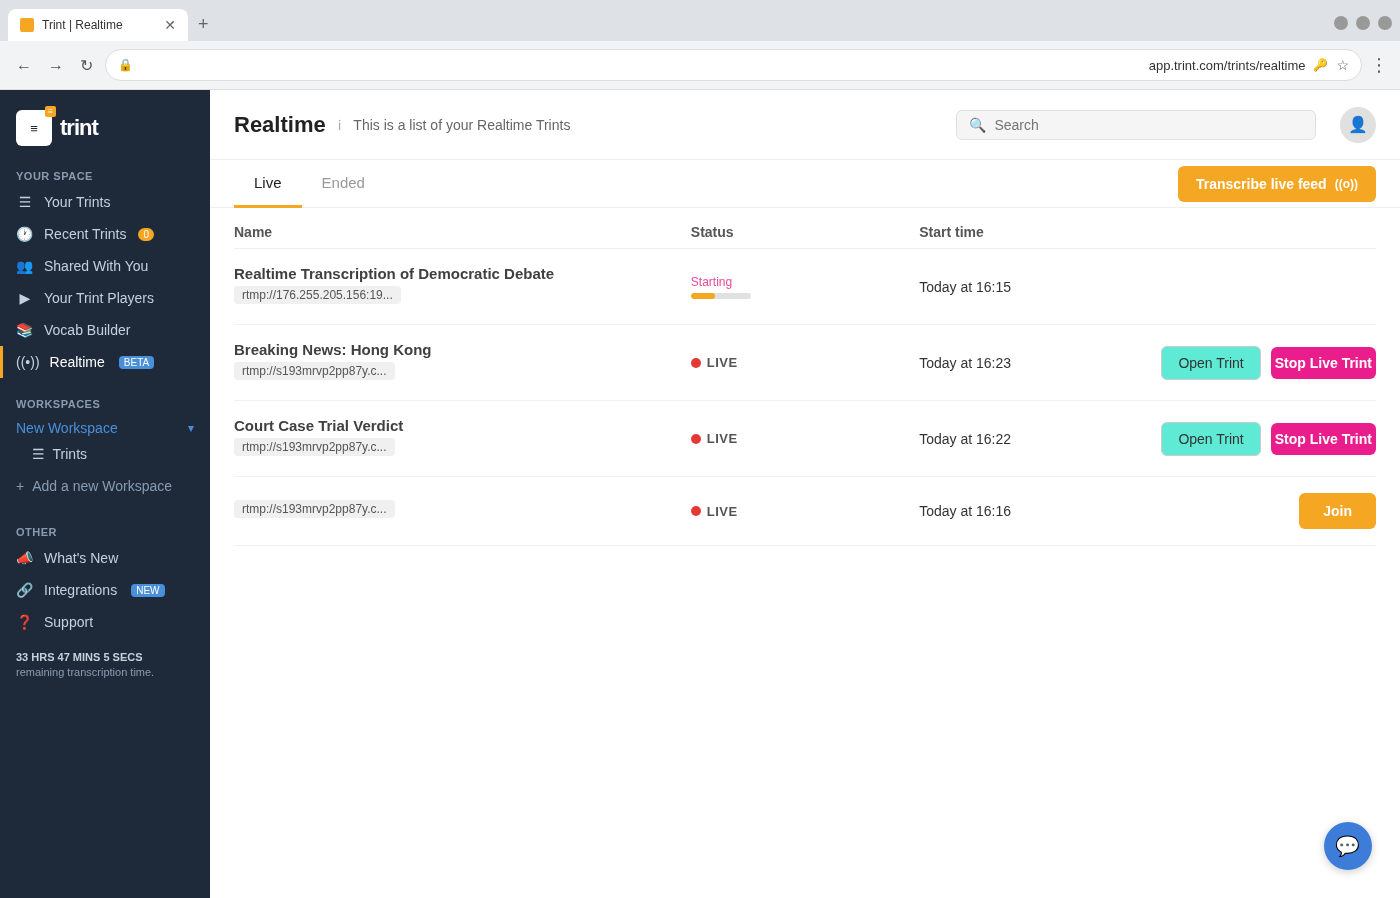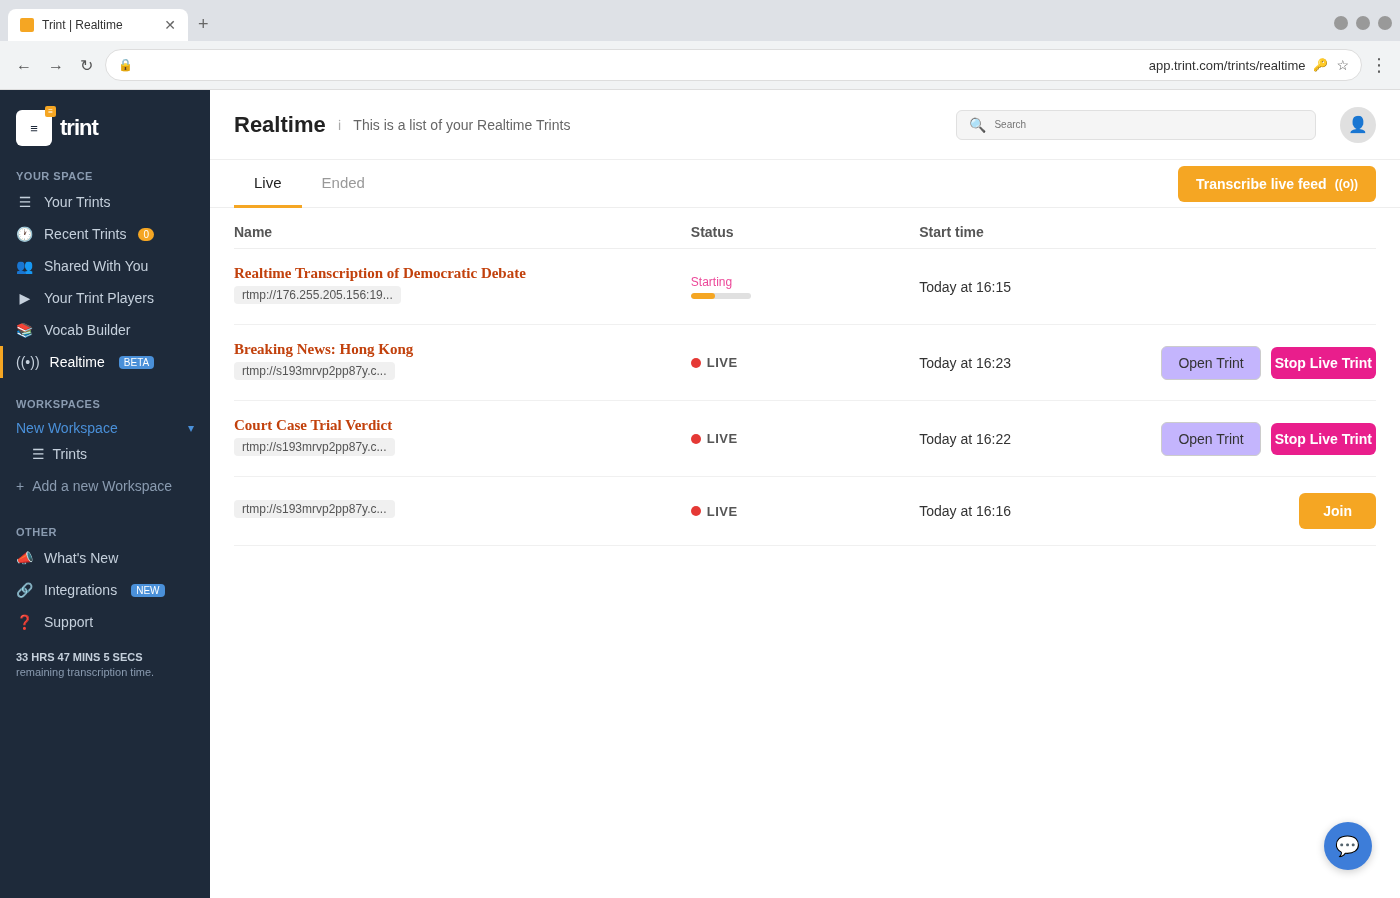--- a/index.html
+++ b/index.html
@@ -115,21 +115,21 @@
       display: flex; align-items: center; padding: 0 24px; height: 70px; border-bottom: 1px solid #eee; gap: 12px;
     }
     .page-title { font-size: 22px; font-weight: 700; color: #222; }
     .info-icon { color: #aaa; font-size: 14px; cursor: pointer; }
     .header-desc { font-size: 14px; color: #666; }
     .header-search {
       margin-left: auto; display: flex; align-items: center; background: #f5f5f5;
       border: 1px solid #e0e0e0; border-radius: 6px; padding: 6px 12px; gap: 8px; width: 360px;
     }
     .search-icon { color: #999; font-size: 14px; }
-    .search-input { border: none; background: transparent; font-size: 10px; flex: 1; outline: none; color: #b91c1c; }
+    .search-input { border: none; background: transparent; font-size: 14px; flex: 1; outline: none; color: #b91c1c; }
     .header-avatar {
       width: 36px; height: 36px; background: #e0e0e0; border-radius: 50%; display: flex; align-items: center; justify-content: center;
       color: #666; font-size: 16px; cursor: pointer; margin-left: 12px;
     }
 
     .main-content { flex: 1; padding: 0; overflow-y: auto; }
 
     .tabs-row {
       display: flex; align-items: center; padding: 0 24px; border-bottom: 1px solid #eee;
       justify-content: space-between;
@@ -151,40 +151,40 @@
     .table-header {
       display: grid; grid-template-columns: 2fr 1fr 1fr 1fr; gap: 0;
       padding: 16px 0 8px; border-bottom: 1px solid #eee;
     }
     .col-header { font-size: 14px; font-weight: 600; color: #555; }
 
     .table-row {
       display: grid; grid-template-columns: 2fr 1fr 1fr 1fr; gap: 0;
       padding: 16px 0; border-bottom: 1px solid #f0f0f0; align-items: center;
     }
-    .row-name-main { font-size: 15px; font-weight: 600; color: #c2410c; margin-bottom: 4px; font-family: Liberation Serif, serif; }
+    .row-name-main { font-size: 15px; font-weight: 600; color: #404040; margin-bottom: 4px; }
     .row-url {
       display: inline-block; font-size: 12px; color: #555; background: #f0f0f0;
       padding: 2px 8px; border-radius: 4px; max-width: 220px; overflow: hidden; text-overflow: ellipsis; white-space: nowrap;
     }
 
     .status-starting { display: flex; flex-direction: column; gap: 4px; }
     .status-starting-text { font-size: 12px; color: #ec4899; }
     .progress-bar-wrap { width: 60px; height: 6px; background: #e0e0e0; border-radius: 3px; overflow: hidden; }
     .progress-bar-fill { height: 100%; background: #f5a623; border-radius: 3px; }
 
     .status-live { display: flex; align-items: center; gap: 6px; }
     .live-dot { width: 10px; height: 10px; background: #e53935; border-radius: 50%; flex-shrink: 0; }
     .live-text { font-size: 13px; font-weight: 600; color: #555; letter-spacing: 0.5px; }
 
     .start-time { font-size: 14px; color: #333; }
 
     .row-actions { display: flex; align-items: center; gap: 10px; justify-content: flex-end; }
     .open-btn {
-      background: #c4b5fd; color: #333; border: 1px solid #ccc; border-radius: 6px;
+      background: #5eead4; color: #333; border: 1px solid #ccc; border-radius: 6px;
       padding: 8px 16px; font-size: 14px; cursor: pointer; font-weight: 500;
     }
     .stop-btn {
       background: #e91e8c; color: #fff; border: none; border-radius: 6px;
       padding: 8px 4px; font-size: 14px; cursor: pointer; font-weight: 600;
     }
     .join-btn {
       background: #f5a623; color: #fff; border: none; border-radius: 6px;
       padding: 10px 24px; font-size: 14px; cursor: pointer; font-weight: 600;
     }

